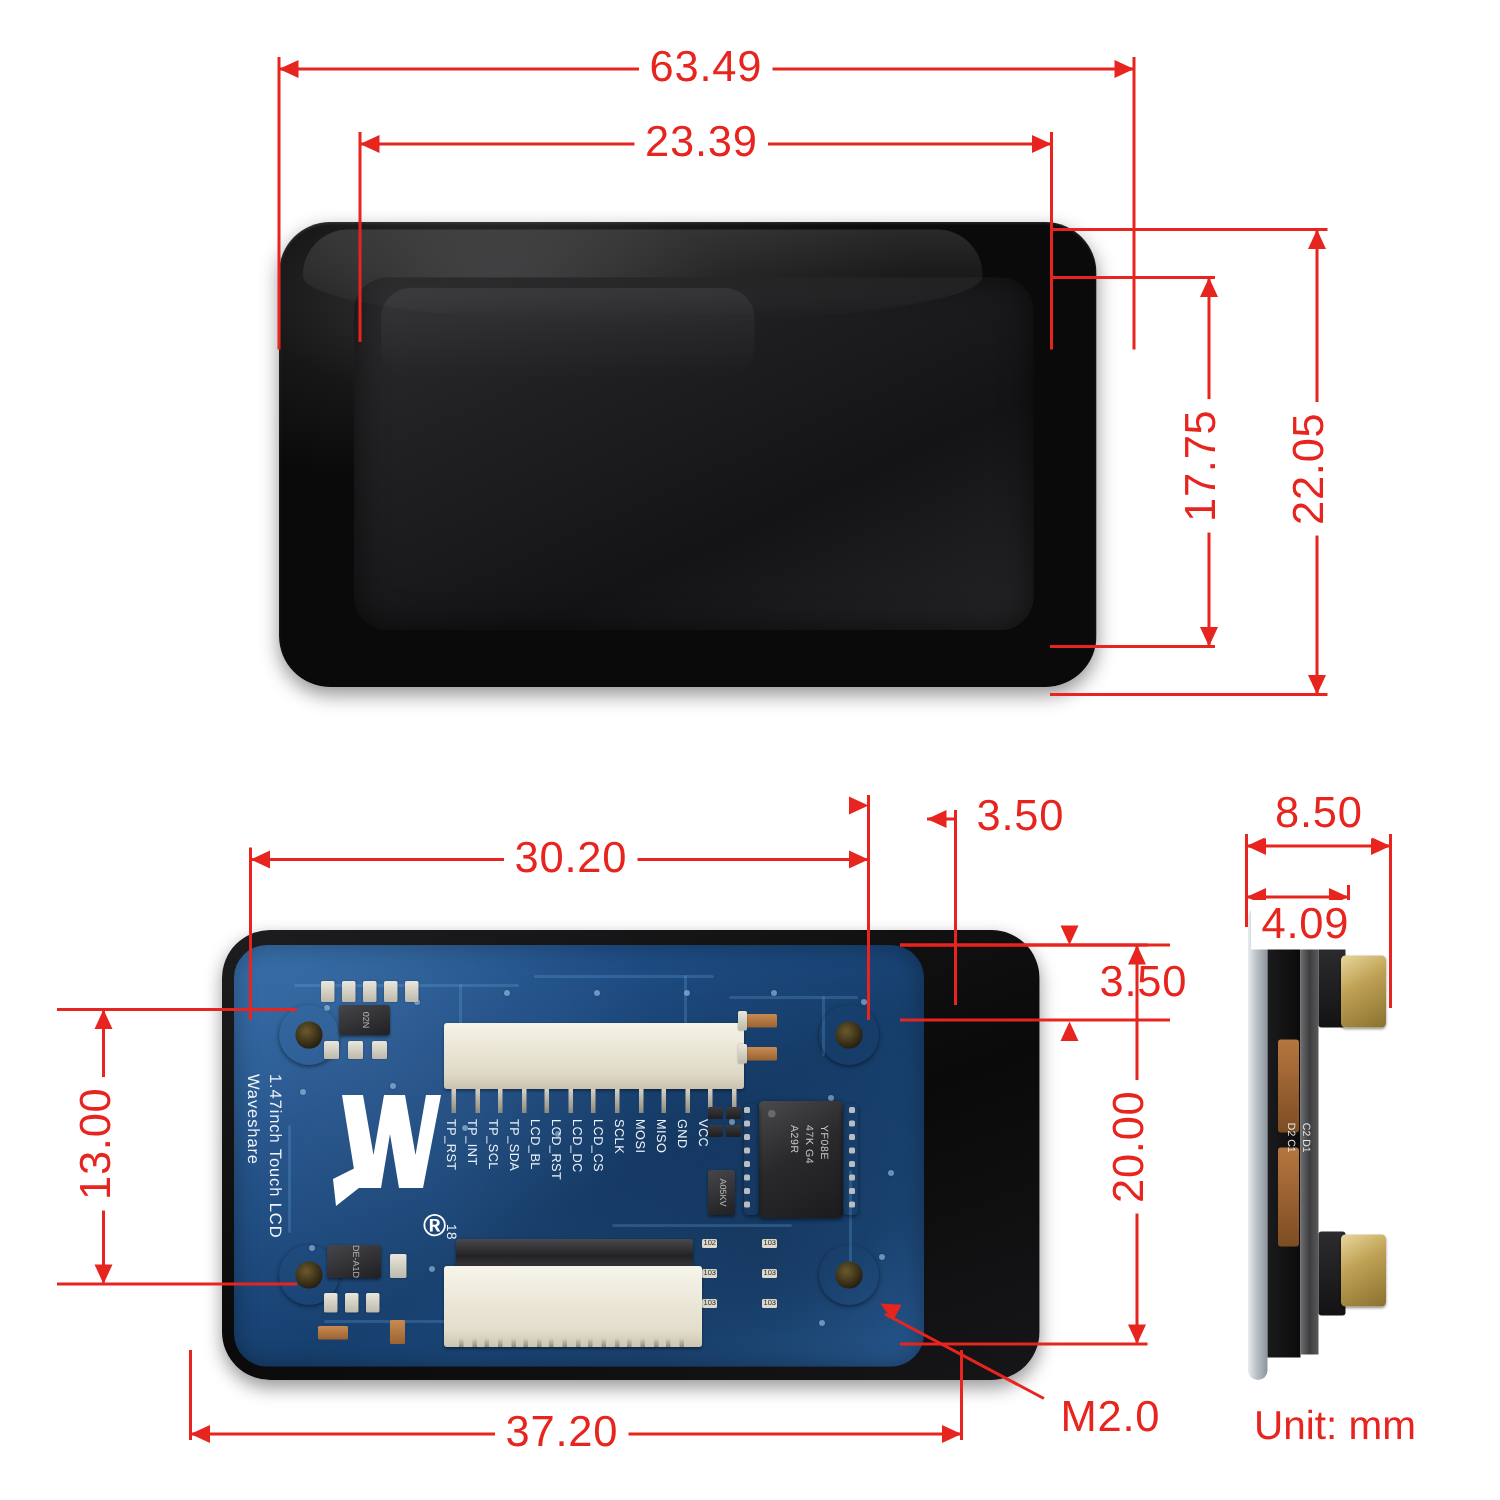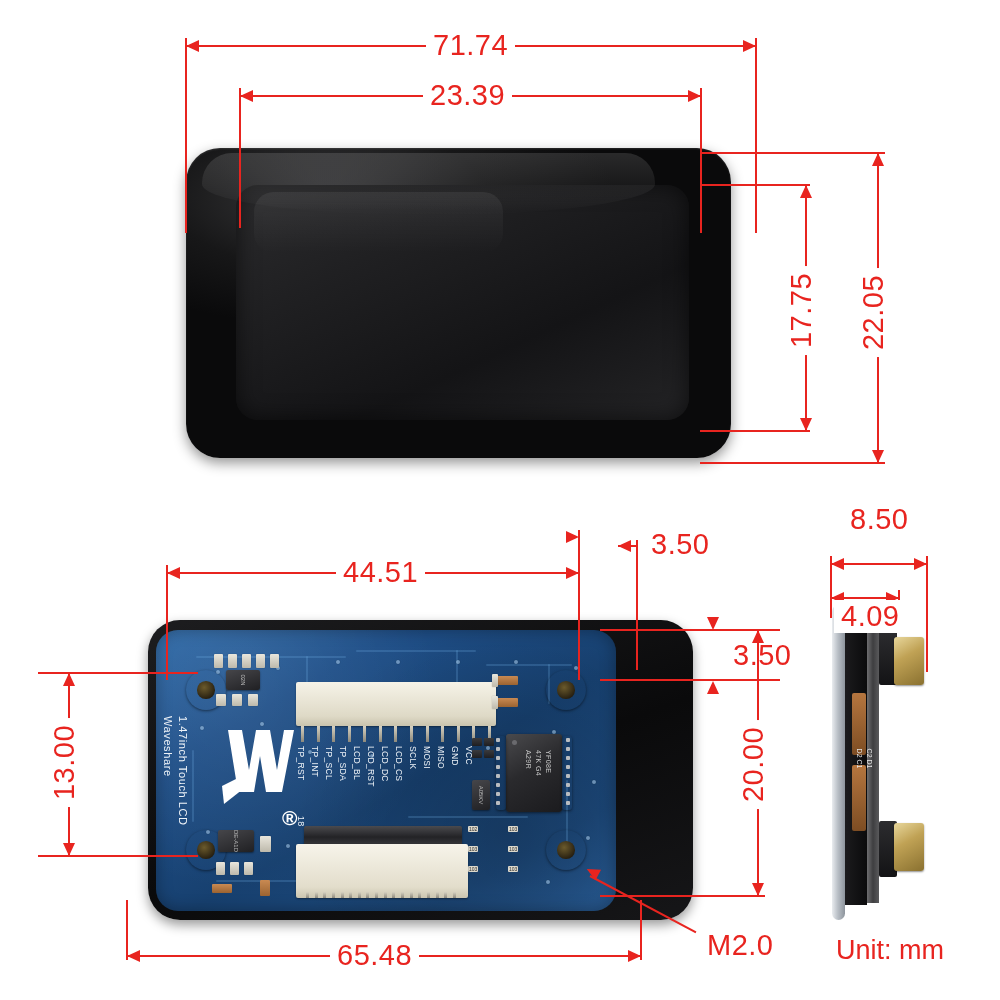--- a/index.html
+++ b/index.html
@@ -138,21 +138,21 @@
       <div class="screen"></div>
     </div>
   </div>
 
   <div>
     <div class="ext" style="left:185px;top:38px;height:195px;"></div>
     <div class="ext" style="left:755px;top:38px;height:195px;"></div>
     <div class="dline hline" style="left:186px;top:45px;width:570px;"></div>
     <div class="arrow ar-left" style="left:186px;top:40px;"></div>
     <div class="arrow ar-right" style="left:743px;top:40px;"></div>
-    <div class="dtext" style="left:426px;top:29px;">71.74</div>
+    <div class="dtext" style="left:426px;top:29px;">63.49</div>
   </div>
 
   <div>
     <div class="ext" style="left:239px;top:88px;height:140px;"></div>
     <div class="ext" style="left:700px;top:88px;height:145px;"></div>
     <div class="dline hline" style="left:240px;top:95px;width:461px;"></div>
     <div class="arrow ar-left" style="left:240px;top:90px;"></div>
     <div class="arrow ar-right" style="left:688px;top:90px;"></div>
     <div class="dtext" style="left:423px;top:79px;">23.39</div>
   </div>
@@ -353,21 +353,21 @@
     </div>
   </div>
 
   <div>
     <div class="ext" style="left:166px;top:565px;height:115px;"></div>
     <div class="ext" style="left:578px;top:530px;height:150px;"></div>
     <div class="dline hline" style="left:167px;top:572px;width:412px;"></div>
     <div class="arrow ar-left" style="left:167px;top:567px;"></div>
     <div class="arrow ar-right" style="left:566px;top:567px;"></div>
     <div class="arrow ar-right" style="left:566px;top:531px;"></div>
-    <div class="dtext" style="left:336px;top:556px;">44.51</div>
+    <div class="dtext" style="left:336px;top:556px;">30.20</div>
   </div>
 
   <div>
     <div class="ext" style="left:636px;top:540px;height:130px;"></div>
     <div class="dline hline" style="left:618px;top:545px;width:20px;"></div>
     <div class="arrow ar-left" style="left:618px;top:540px;"></div>
     <div class="dtext" style="left:644px;top:528px;">3.50</div>
   </div>
 
   <div>
@@ -395,21 +395,21 @@
     <div class="arrow ar-down" style="left:63px;top:843px;"></div>
     <div class="dtext vert" style="left:20px;top:746px;transform:rotate(-90deg);">13.00</div>
   </div>
 
   <div>
     <div class="ext" style="left:126px;top:900px;height:60px;"></div>
     <div class="ext" style="left:640px;top:900px;height:60px;"></div>
     <div class="dline hline" style="left:127px;top:955px;width:514px;"></div>
     <div class="arrow ar-left" style="left:127px;top:950px;"></div>
     <div class="arrow ar-right" style="left:628px;top:950px;"></div>
-    <div class="dtext" style="left:330px;top:939px;">65.48</div>
+    <div class="dtext" style="left:330px;top:939px;">37.20</div>
   </div>
 
   <div>
     <div class="leader" style="left:590px;top:875px;width:120px;transform:rotate(28deg);"></div>
     <div class="arrow ar-left" style="left:586px;top:866px;transform:rotate(28deg);"></div>
     <div class="dtext" style="left:700px;top:929px;">M2.0</div>
   </div>
 
   <div id="side-view">
     <div class="side-glass"></div>
@@ -428,21 +428,21 @@
     <div class="side-txt" style="left:22px;top:150px;transform:rotate(90deg);">D2 C1</div>
     <div class="side-txt" style="left:32px;top:150px;transform:rotate(90deg);">C2 D1</div>
   </div>
 
   <div>
     <div class="ext" style="left:830px;top:556px;height:56px;"></div>
     <div class="ext" style="left:926px;top:556px;height:116px;"></div>
     <div class="dline hline" style="left:831px;top:563px;width:96px;"></div>
     <div class="arrow ar-left" style="left:831px;top:558px;"></div>
     <div class="arrow ar-right" style="left:914px;top:558px;"></div>
-    <div class="dtext" style="left:843px;top:503px;text-align:right;">8.50</div>
+    <div class="dtext" style="left:843px;top:526px;text-align:right;">8.50</div>
   </div>
 
   <div>
     <div class="ext" style="left:830px;top:590px;height:28px;"></div>
     <div class="ext" style="left:898px;top:590px;height:30px;"></div>
     <div class="dline hline" style="left:831px;top:597px;width:68px;"></div>
     <div class="arrow ar-left" style="left:831px;top:592px;"></div>
     <div class="arrow ar-right" style="left:886px;top:592px;"></div>
     <div class="dtext" style="left:834px;top:600px;">4.09</div>
   </div>

